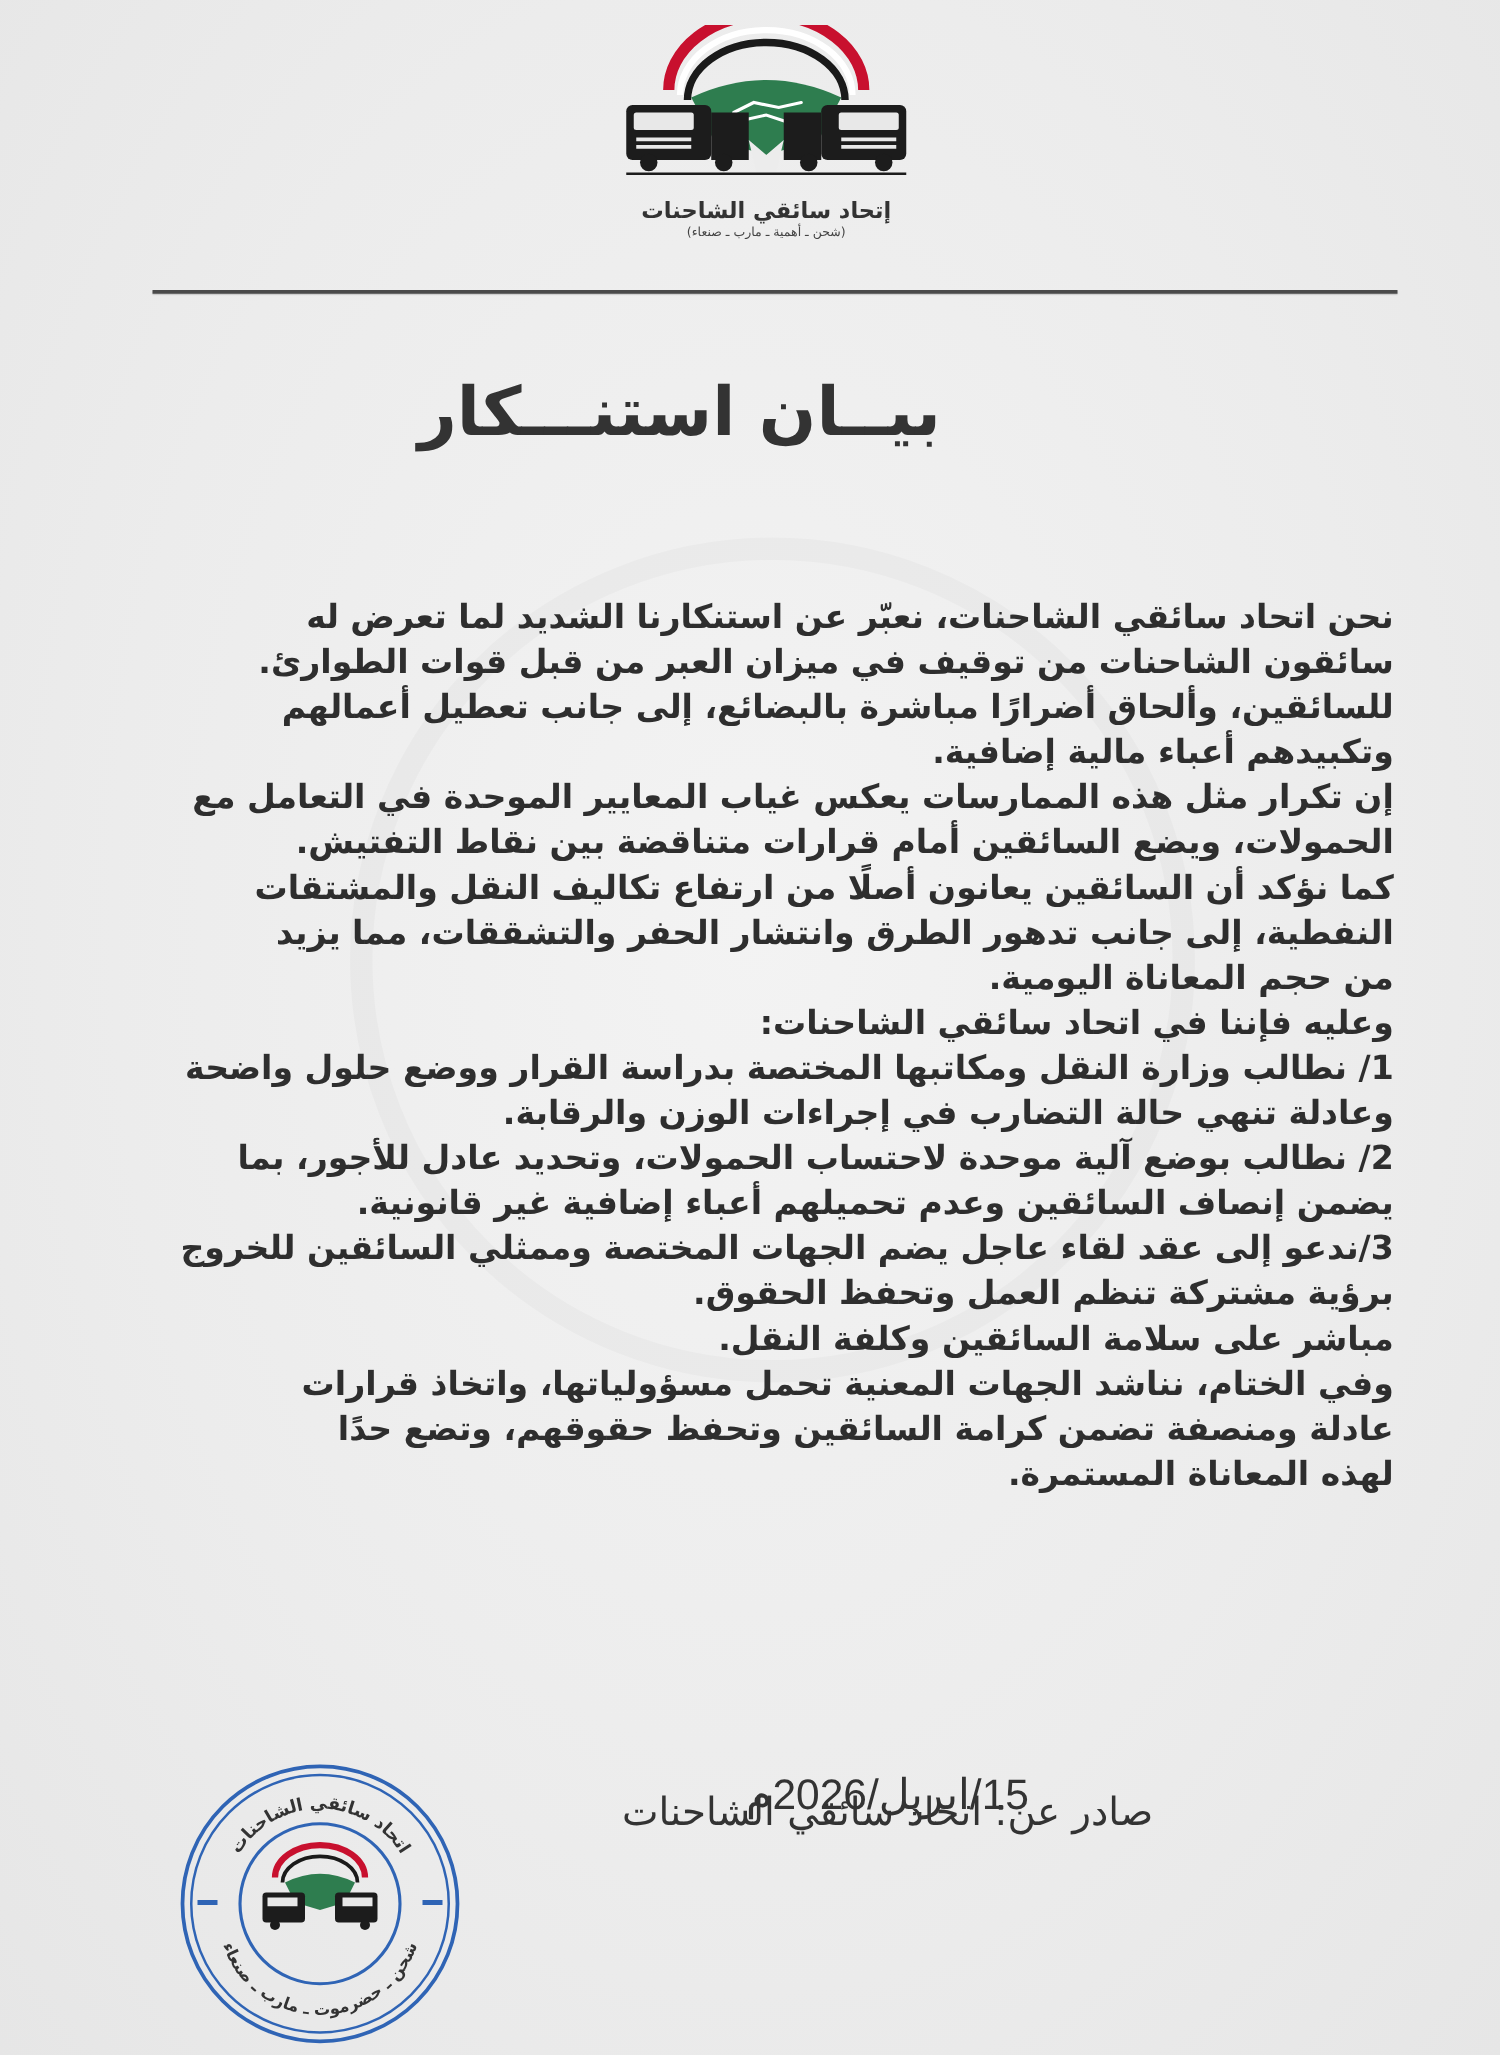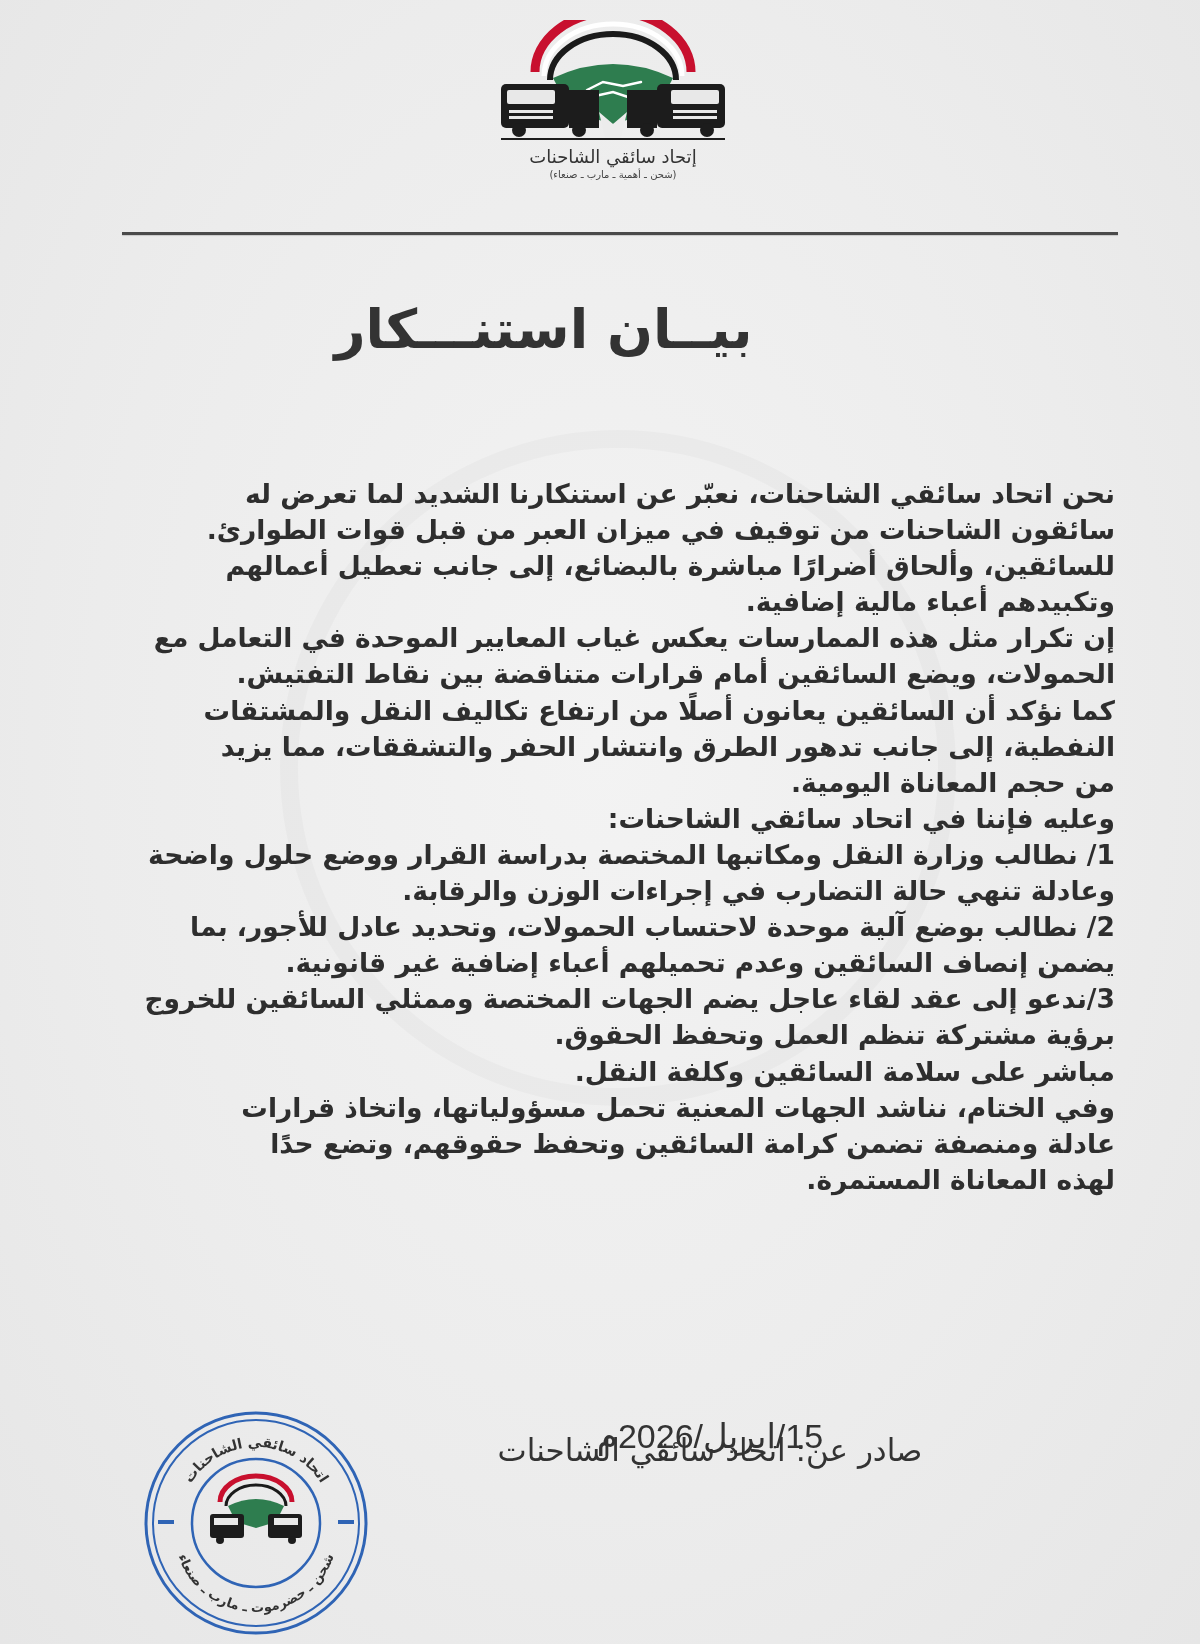--- a/index.html
+++ b/index.html
@@ -39,23 +39,23 @@
       width: 250px;
       height: 180px;
       text-align: center;
     }
     .header-logo svg {
       display: block;
       margin: 0 auto;
     }
     .logo-title {
       font-size: 18px;
-      font-weight: normal;
-      color: #333;
-      margin-top: 6px;
+      font-weight: bold;
+      color: #333;
+      margin-top: 18px;
       letter-spacing: 1px;
       white-space: nowrap;
     }
     .logo-sub {
       font-size: 10px;
       color: #444;
       margin-top: 2px;
       white-space: nowrap;
     }
     .divider {

